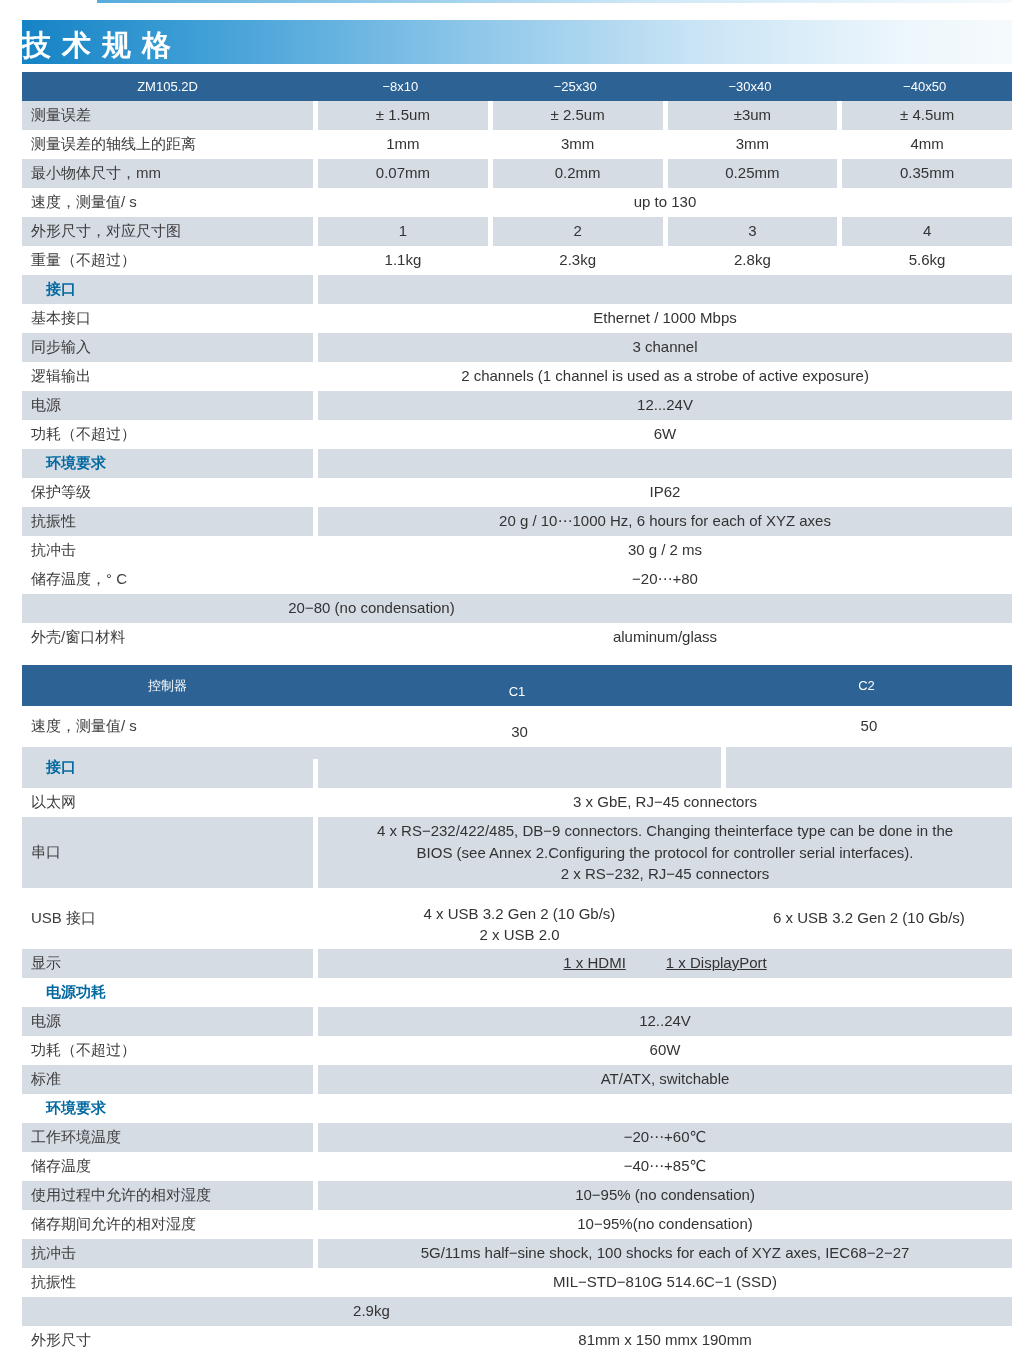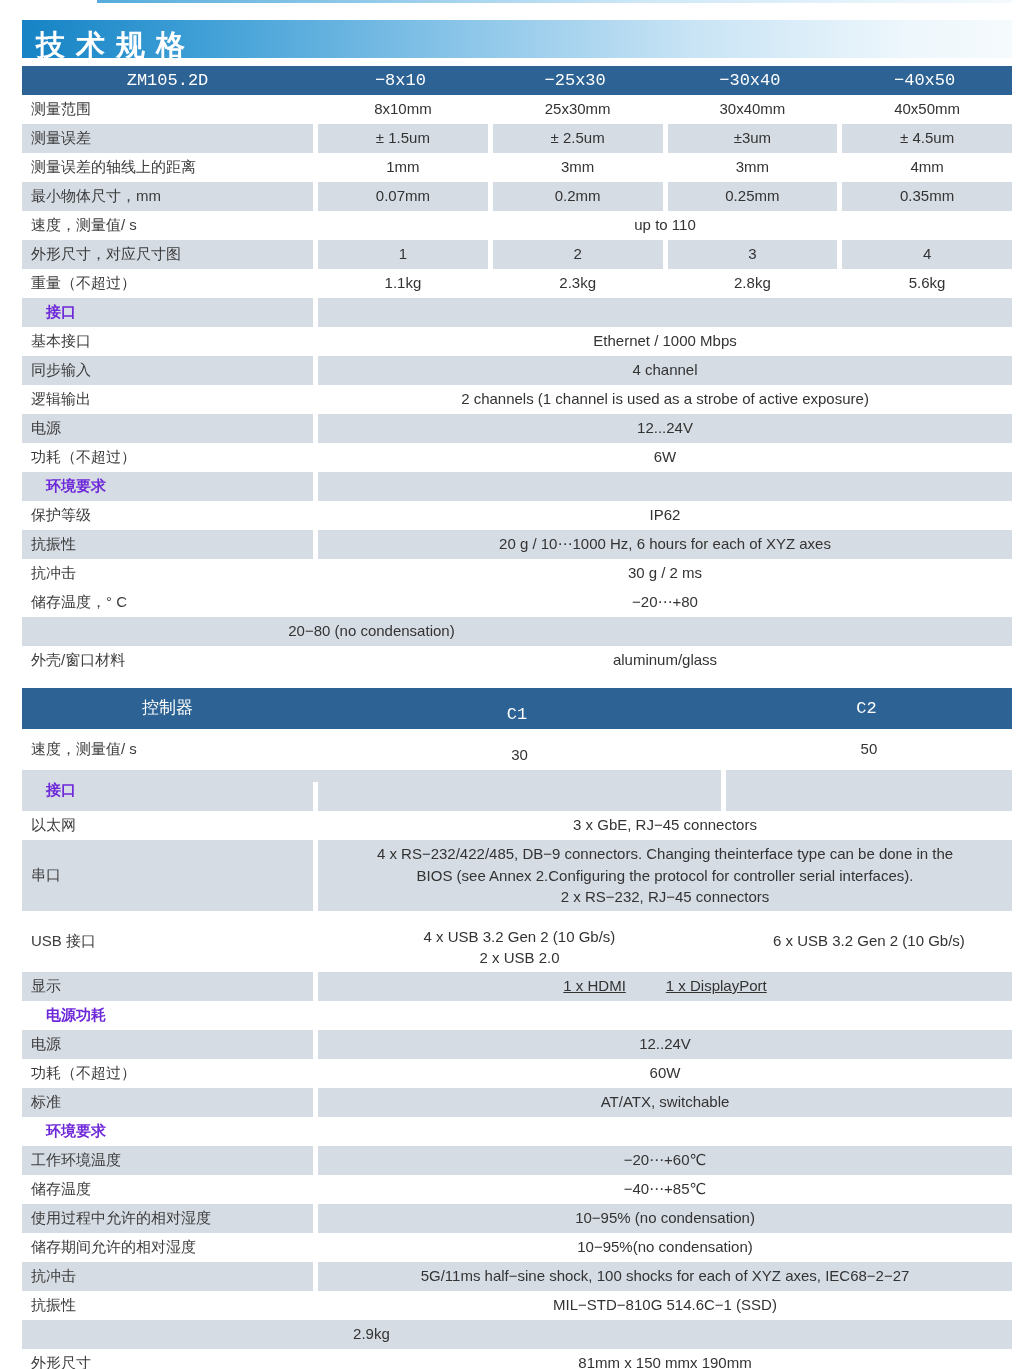--- a/index.html
+++ b/index.html
@@ -7,51 +7,51 @@
     width:1030px; position:relative;
     font-family:"Liberation Sans","DejaVu Sans",sans-serif;
     color:#333;
   }
   .top-strip {
     position:absolute; top:0; left:97px; width:915px; height:3px;
     background:linear-gradient(90deg, var(--strip-blue,#55acdc) 0%, #cfe8f7 60%, #f4fafd 100%);
   }
   .page { padding:20px 18px 14px 22px; }
   .title-bar {
-    height:38px; line-height:50px; box-sizing:border-box;
-    padding-left:14px; margin-bottom:8px;
+    height:44px; line-height:50px; box-sizing:border-box;
+    margin-bottom:8px;
     background:linear-gradient(90deg, var(--title-blue,#1583c5) 0%, #3f9fd6 18%, #8cc6e9 45%, #c9e4f5 68%, #eef7fc 90%, #f5fafd 100%);
     color:#fff; font-size:29px; font-weight:bold; letter-spacing:11px;
   }
   .spec-table { width:990px; font-size:15px; }
   #table2 { margin-top:13px; }
   .t-header {
     display:flex; background:var(--header-blue,#2c6294);
-    color:#fff; font-size:17px;font-family:Liberation Mono, monospace;
+    color:#fff; font-size:13px;
   }
   .t-header .cell { padding:2px 0; line-height:22px; }
   .row { display:flex; background:#fff; }
   .row.shaded { background:var(--row-shaded,#d6dce4); }
   .cell {
     box-sizing:border-box; display:flex; flex-direction:column;
     justify-content:center; align-items:center; text-align:center;
     padding:3px 2px; line-height:22.5px; min-height:29px;
   }
   .cell + .cell { border-left:5px solid #fff; }
   .t-header .cell + .cell { border-left:none; }
   .cell.label {
     width:29.4%; align-items:flex-start; text-align:left; padding-left:9px;
     color:#3c3c3c;
   }
   .t-header .cell.label { align-items:center; text-align:center; padding-left:0; color:#fff; }
   .cell.col   { width:17.65%; }
   .cell.merge { width:70.6%; }
   .cell.c1    { width:41.2%;margin-top:12px; }
   .cell.c2    { width:29.4%; }
-  .cell.section-title { font-weight:bold; color:#6d28d9;padding-left:24px; }
+  .cell.section-title { font-weight:bold; color:#0369a1;padding-left:24px; }
   .cell .line { line-height:21.5px; }
   .pair-wrap { display:flex;text-decoration:underline; }
   .pair-wrap .p2 { margin-left:40px; }
 </style>
 </head>
 <body>
 
 <div class="top-strip"></div>
 
 <div class="page">
@@ -60,27 +60,20 @@
 
   <div class="spec-table" id="table1">
     <div class="t-header">
       <div class="cell label">ZM105.2D</div>
       <div class="cell col">−8x10</div>
       <div class="cell col">−25x30</div>
       <div class="cell col">−30x40</div>
       <div class="cell col">−40x50</div>
     </div>
     <div id="table1-body">
-        <div class="row">
-          <div class="cell label">测量范围</div>
-          <div class="cell col">8x10mm</div>
-          <div class="cell col">25x30mm</div>
-          <div class="cell col">30x40mm</div>
-          <div class="cell col">40x50mm</div>
-        </div>
         <div class="row shaded">
           <div class="cell label">测量误差</div>
           <div class="cell col">± 1.5um</div>
           <div class="cell col">± 2.5um</div>
           <div class="cell col">±3um</div>
           <div class="cell col">± 4.5um</div>
         </div>
         <div class="row">
           <div class="cell label">测量误差的轴线上的距离</div>
           <div class="cell col">1mm</div>
@@ -90,21 +83,21 @@
         </div>
         <div class="row shaded">
           <div class="cell label">最小物体尺寸，mm</div>
           <div class="cell col">0.07mm</div>
           <div class="cell col">0.2mm</div>
           <div class="cell col">0.25mm</div>
           <div class="cell col">0.35mm</div>
         </div>
         <div class="row">
           <div class="cell label">速度，测量值/ s</div>
-          <div class="cell merge">up to 110</div>
+          <div class="cell merge">up to 130</div>
         </div>
         <div class="row shaded">
           <div class="cell label">外形尺寸，对应尺寸图</div>
           <div class="cell col">1</div>
           <div class="cell col">2</div>
           <div class="cell col">3</div>
           <div class="cell col">4</div>
         </div>
         <div class="row">
           <div class="cell label">重量（不超过）</div>
@@ -116,21 +109,21 @@
         <div class="row shaded">
           <div class="cell label section-title">接口</div>
           <div class="cell merge"></div>
         </div>
         <div class="row">
           <div class="cell label">基本接口</div>
           <div class="cell merge">Ethernet / 1000 Mbps</div>
         </div>
         <div class="row shaded">
           <div class="cell label">同步输入</div>
-          <div class="cell merge">4 channel</div>
+          <div class="cell merge">3 channel</div>
         </div>
         <div class="row">
           <div class="cell label">逻辑输出</div>
           <div class="cell merge">2 channels (1 channel is used as a strobe of active exposure)</div>
         </div>
         <div class="row shaded">
           <div class="cell label">电源</div>
           <div class="cell merge">12...24V</div>
         </div>
         <div class="row">

